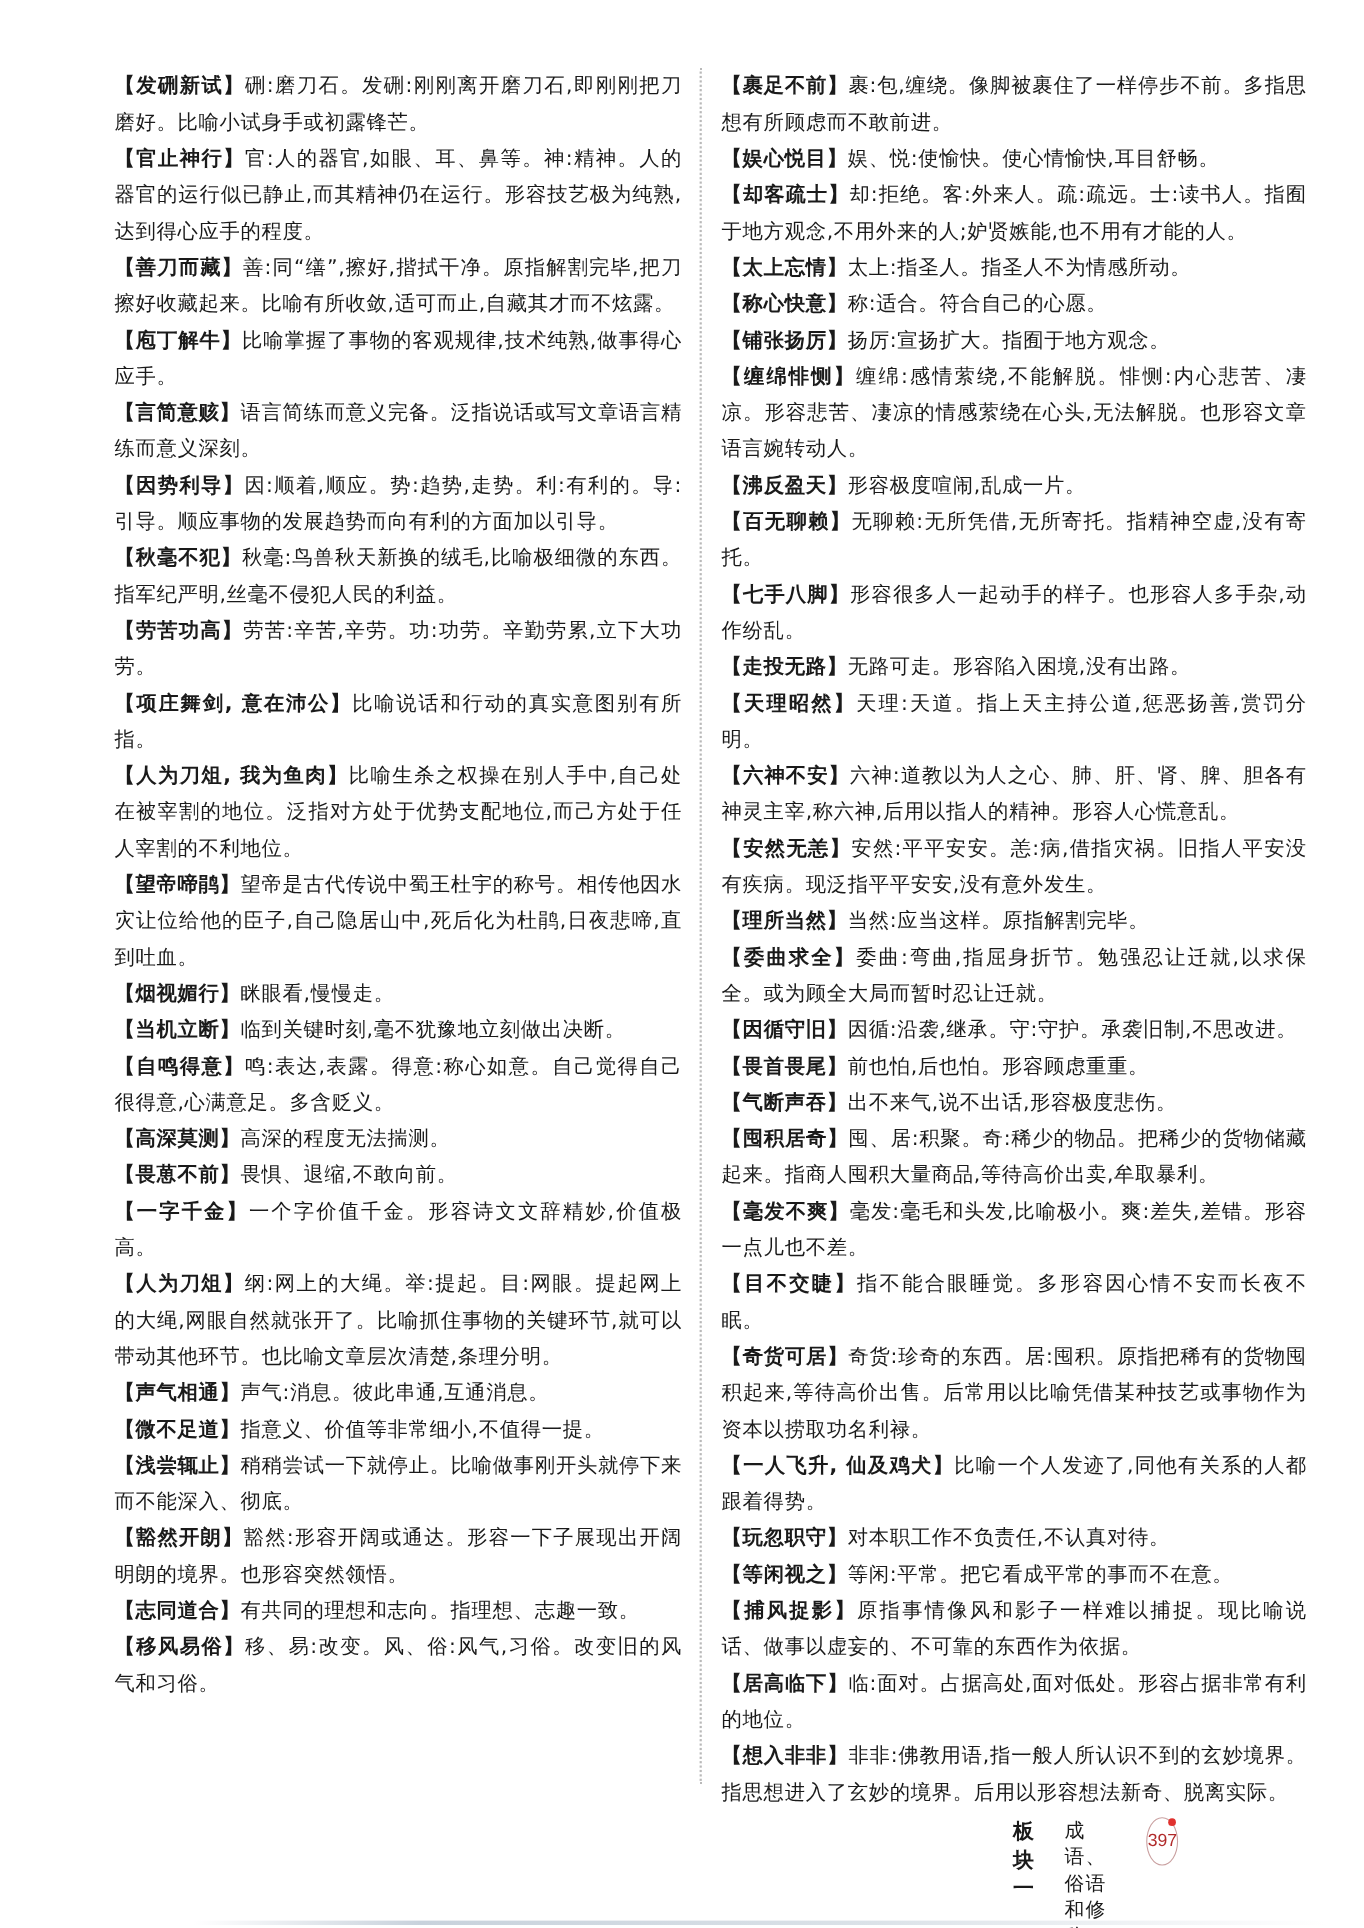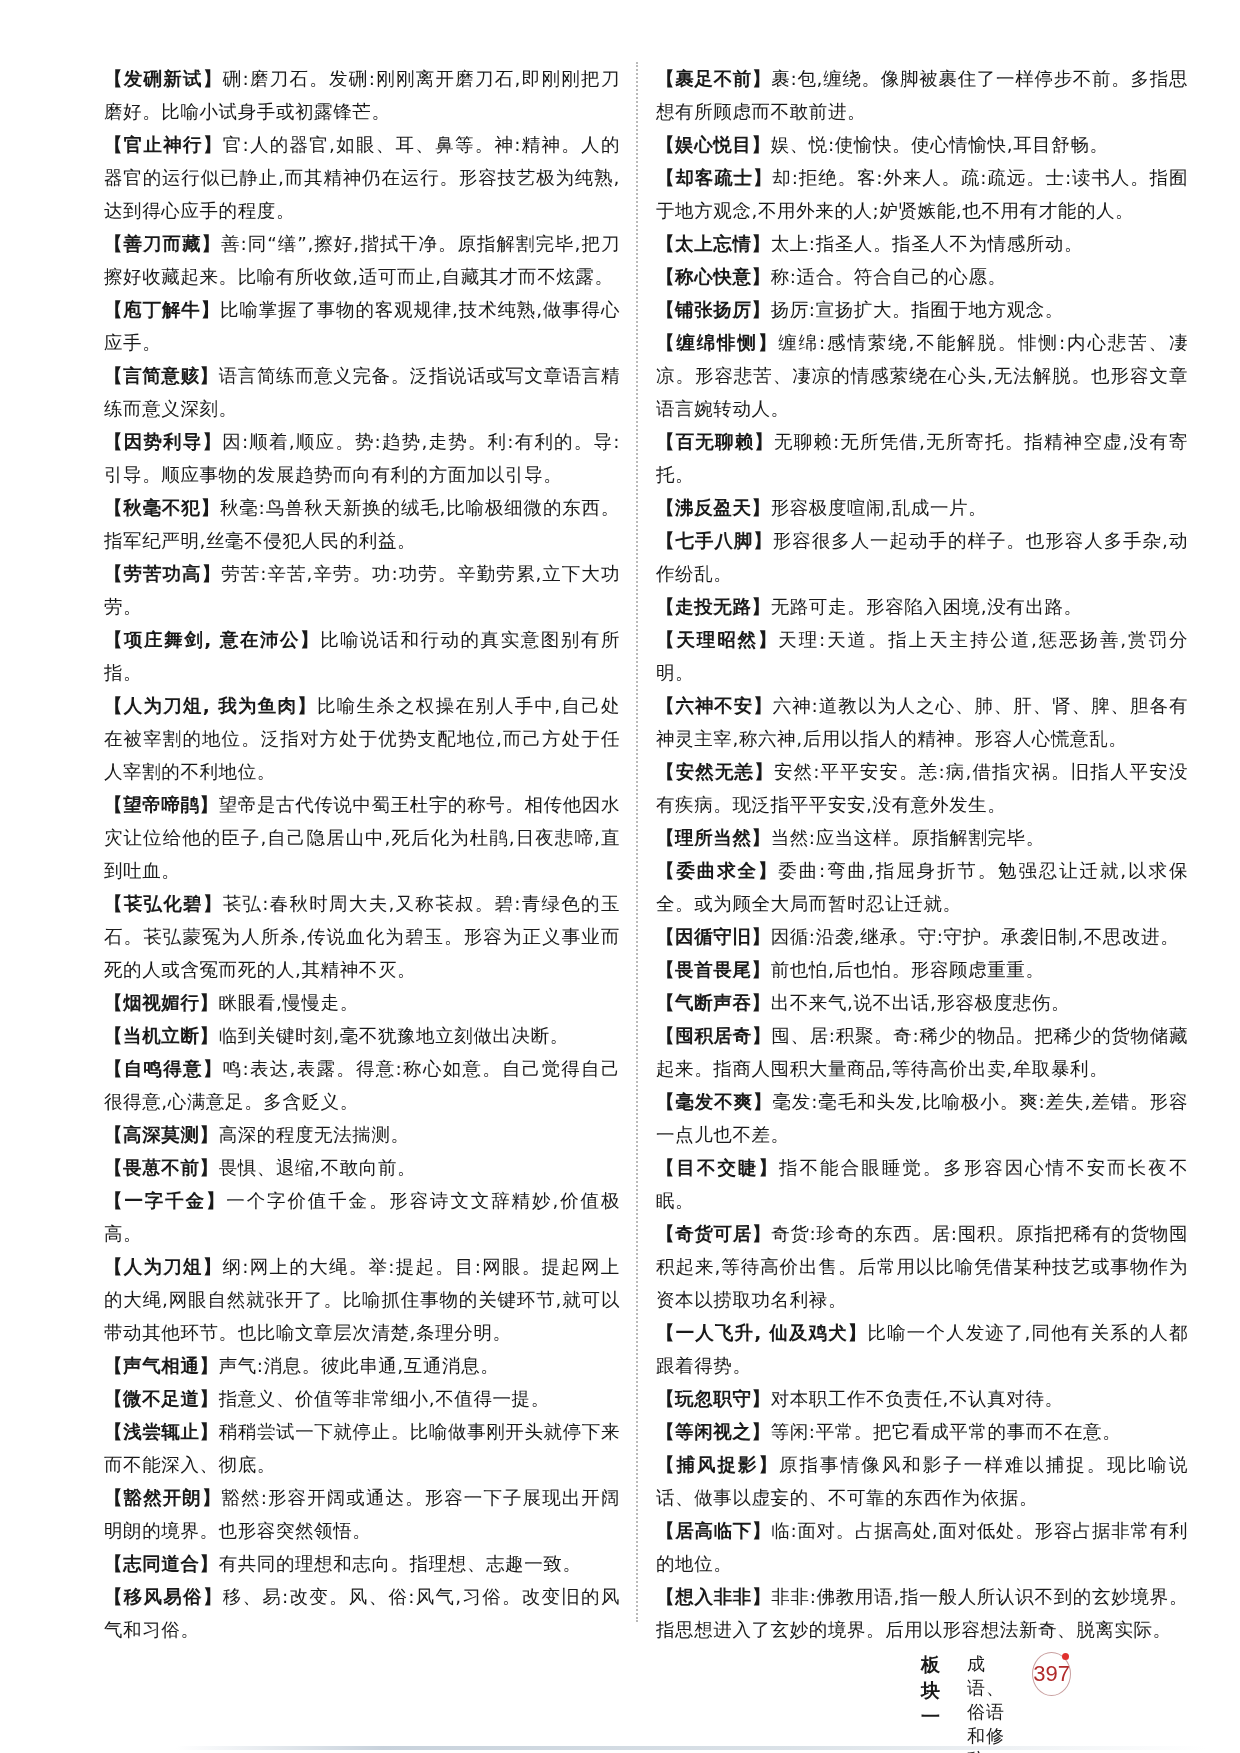--- a/index.html
+++ b/index.html
@@ -77,21 +77,21 @@
     }
     .page-badge {
       position: relative;
       width: 42px;
       height: 42px;
       border: 1.5px solid #c9a0a0;
       border-radius: 50%;
       display: flex;
       align-items: center;
       justify-content: center;
-      font-size: 22px;
+      font-size: 16px;
       color: #b12a2a;
       font-family: "Liberation Sans", sans-serif;
     }
     .page-badge-dot {
       position: absolute;
       top: 0px;
       right: 1px;
       width: 7px;
       height: 7px;
       border-radius: 50%;
@@ -116,21 +116,20 @@
       <p class="entry"><span class="bracket">【</span><span class="term">官止神行</span><span class="bracket">】</span><span class="definition">官:人的器官,如眼、耳、鼻等。神:精神。人的器官的运行似已静止,而其精神仍在运行。形容技艺极为纯熟,达到得心应手的程度。</span></p>
       <p class="entry"><span class="bracket">【</span><span class="term">善刀而藏</span><span class="bracket">】</span><span class="definition">善:同“缮”,擦好,揩拭干净。原指解割完毕,把刀擦好收藏起来。比喻有所收敛,适可而止,自藏其才而不炫露。</span></p>
       <p class="entry"><span class="bracket">【</span><span class="term">庖丁解牛</span><span class="bracket">】</span><span class="definition">比喻掌握了事物的客观规律,技术纯熟,做事得心应手。</span></p>
       <p class="entry"><span class="bracket">【</span><span class="term">言简意赅</span><span class="bracket">】</span><span class="definition">语言简练而意义完备。泛指说话或写文章语言精练而意义深刻。</span></p>
       <p class="entry"><span class="bracket">【</span><span class="term">因势利导</span><span class="bracket">】</span><span class="definition">因:顺着,顺应。势:趋势,走势。利:有利的。导:引导。顺应事物的发展趋势而向有利的方面加以引导。</span></p>
       <p class="entry"><span class="bracket">【</span><span class="term">秋毫不犯</span><span class="bracket">】</span><span class="definition">秋毫:鸟兽秋天新换的绒毛,比喻极细微的东西。指军纪严明,丝毫不侵犯人民的利益。</span></p>
       <p class="entry"><span class="bracket">【</span><span class="term">劳苦功高</span><span class="bracket">】</span><span class="definition">劳苦:辛苦,辛劳。功:功劳。辛勤劳累,立下大功劳。</span></p>
       <p class="entry"><span class="bracket">【</span><span class="term">项庄舞剑, 意在沛公</span><span class="bracket">】</span><span class="definition">比喻说话和行动的真实意图别有所指。</span></p>
       <p class="entry"><span class="bracket">【</span><span class="term">人为刀俎, 我为鱼肉</span><span class="bracket">】</span><span class="definition">比喻生杀之权操在别人手中,自己处在被宰割的地位。泛指对方处于优势支配地位,而己方处于任人宰割的不利地位。</span></p>
       <p class="entry"><span class="bracket">【</span><span class="term">望帝啼鹃</span><span class="bracket">】</span><span class="definition">望帝是古代传说中蜀王杜宇的称号。相传他因水灾让位给他的臣子,自己隐居山中,死后化为杜鹃,日夜悲啼,直到吐血。</span></p>
-      <p class="entry"><span class="bracket">【</span><span class="term">苌弘化碧</span><span class="bracket">】</span><span class="definition">苌弘:春秋时周大夫,又称苌叔。碧:青绿色的玉石。苌弘蒙冤为人所杀,传说血化为碧玉。形容为正义事业而死的人或含冤而死的人,其精神不灭。</span></p>
       <p class="entry"><span class="bracket">【</span><span class="term">烟视媚行</span><span class="bracket">】</span><span class="definition">眯眼看,慢慢走。</span></p>
       <p class="entry"><span class="bracket">【</span><span class="term">当机立断</span><span class="bracket">】</span><span class="definition">临到关键时刻,毫不犹豫地立刻做出决断。</span></p>
       <p class="entry"><span class="bracket">【</span><span class="term">自鸣得意</span><span class="bracket">】</span><span class="definition">鸣:表达,表露。得意:称心如意。自己觉得自己很得意,心满意足。多含贬义。</span></p>
       <p class="entry"><span class="bracket">【</span><span class="term">高深莫测</span><span class="bracket">】</span><span class="definition">高深的程度无法揣测。</span></p>
       <p class="entry"><span class="bracket">【</span><span class="term">畏葸不前</span><span class="bracket">】</span><span class="definition">畏惧、退缩,不敢向前。</span></p>
       <p class="entry"><span class="bracket">【</span><span class="term">一字千金</span><span class="bracket">】</span><span class="definition">一个字价值千金。形容诗文文辞精妙,价值极高。</span></p>
       <p class="entry"><span class="bracket">【</span><span class="term">人为刀俎</span><span class="bracket">】</span><span class="definition">纲:网上的大绳。举:提起。目:网眼。提起网上的大绳,网眼自然就张开了。比喻抓住事物的关键环节,就可以带动其他环节。也比喻文章层次清楚,条理分明。</span></p>
       <p class="entry"><span class="bracket">【</span><span class="term">声气相通</span><span class="bracket">】</span><span class="definition">声气:消息。彼此串通,互通消息。</span></p>
       <p class="entry"><span class="bracket">【</span><span class="term">微不足道</span><span class="bracket">】</span><span class="definition">指意义、价值等非常细小,不值得一提。</span></p>
       <p class="entry"><span class="bracket">【</span><span class="term">浅尝辄止</span><span class="bracket">】</span><span class="definition">稍稍尝试一下就停止。比喻做事刚开头就停下来而不能深入、彻底。</span></p>
@@ -142,22 +141,22 @@
   <div class="divider"></div>
 
   <div class="column col-right" id="col-right">
       <p class="entry"><span class="bracket">【</span><span class="term">裹足不前</span><span class="bracket">】</span><span class="definition">裹:包,缠绕。像脚被裹住了一样停步不前。多指思想有所顾虑而不敢前进。</span></p>
       <p class="entry"><span class="bracket">【</span><span class="term">娱心悦目</span><span class="bracket">】</span><span class="definition">娱、悦:使愉快。使心情愉快,耳目舒畅。</span></p>
       <p class="entry"><span class="bracket">【</span><span class="term">却客疏士</span><span class="bracket">】</span><span class="definition">却:拒绝。客:外来人。疏:疏远。士:读书人。指囿于地方观念,不用外来的人;妒贤嫉能,也不用有才能的人。</span></p>
       <p class="entry"><span class="bracket">【</span><span class="term">太上忘情</span><span class="bracket">】</span><span class="definition">太上:指圣人。指圣人不为情感所动。</span></p>
       <p class="entry"><span class="bracket">【</span><span class="term">称心快意</span><span class="bracket">】</span><span class="definition">称:适合。符合自己的心愿。</span></p>
       <p class="entry"><span class="bracket">【</span><span class="term">铺张扬厉</span><span class="bracket">】</span><span class="definition">扬厉:宣扬扩大。指囿于地方观念。</span></p>
       <p class="entry"><span class="bracket">【</span><span class="term">缠绵悱恻</span><span class="bracket">】</span><span class="definition">缠绵:感情萦绕,不能解脱。悱恻:内心悲苦、凄凉。形容悲苦、凄凉的情感萦绕在心头,无法解脱。也形容文章语言婉转动人。</span></p>
+      <p class="entry"><span class="bracket">【</span><span class="term">沸反盈天</span><span class="bracket">】</span><span class="definition">形容极度喧闹,乱成一片。</span></p>
       <p class="entry"><span class="bracket">【</span><span class="term">百无聊赖</span><span class="bracket">】</span><span class="definition">无聊赖:无所凭借,无所寄托。指精神空虚,没有寄托。</span></p>
-      <p class="entry"><span class="bracket">【</span><span class="term">沸反盈天</span><span class="bracket">】</span><span class="definition">形容极度喧闹,乱成一片。</span></p>
       <p class="entry"><span class="bracket">【</span><span class="term">七手八脚</span><span class="bracket">】</span><span class="definition">形容很多人一起动手的样子。也形容人多手杂,动作纷乱。</span></p>
       <p class="entry"><span class="bracket">【</span><span class="term">走投无路</span><span class="bracket">】</span><span class="definition">无路可走。形容陷入困境,没有出路。</span></p>
       <p class="entry"><span class="bracket">【</span><span class="term">天理昭然</span><span class="bracket">】</span><span class="definition">天理:天道。指上天主持公道,惩恶扬善,赏罚分明。</span></p>
       <p class="entry"><span class="bracket">【</span><span class="term">六神不安</span><span class="bracket">】</span><span class="definition">六神:道教以为人之心、肺、肝、肾、脾、胆各有神灵主宰,称六神,后用以指人的精神。形容人心慌意乱。</span></p>
       <p class="entry"><span class="bracket">【</span><span class="term">安然无恙</span><span class="bracket">】</span><span class="definition">安然:平平安安。恙:病,借指灾祸。旧指人平安没有疾病。现泛指平平安安,没有意外发生。</span></p>
       <p class="entry"><span class="bracket">【</span><span class="term">理所当然</span><span class="bracket">】</span><span class="definition">当然:应当这样。原指解割完毕。</span></p>
       <p class="entry"><span class="bracket">【</span><span class="term">委曲求全</span><span class="bracket">】</span><span class="definition">委曲:弯曲,指屈身折节。勉强忍让迁就,以求保全。或为顾全大局而暂时忍让迁就。</span></p>
       <p class="entry"><span class="bracket">【</span><span class="term">因循守旧</span><span class="bracket">】</span><span class="definition">因循:沿袭,继承。守:守护。承袭旧制,不思改进。</span></p>
       <p class="entry"><span class="bracket">【</span><span class="term">畏首畏尾</span><span class="bracket">】</span><span class="definition">前也怕,后也怕。形容顾虑重重。</span></p>
       <p class="entry"><span class="bracket">【</span><span class="term">气断声吞</span><span class="bracket">】</span><span class="definition">出不来气,说不出话,形容极度悲伤。</span></p>

